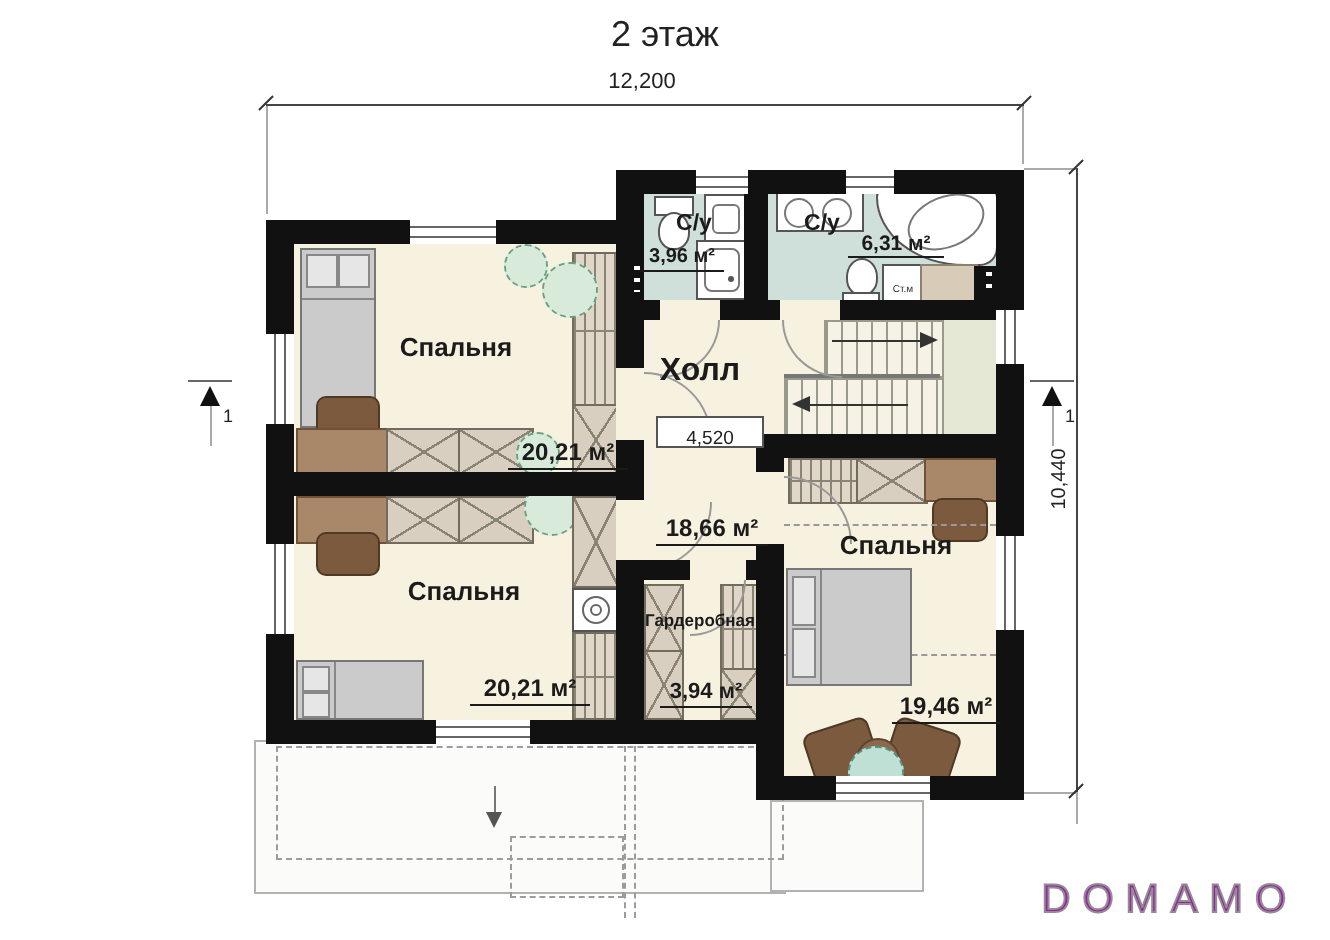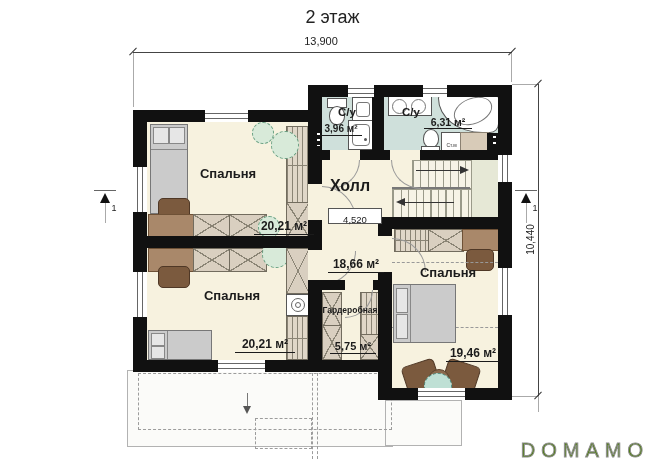--- a/index.html
+++ b/index.html
@@ -50,21 +50,21 @@
   .sline{position:absolute;z-index:6;background:#333;height:1px;}
   .tri{position:absolute;z-index:6;width:0;height:0;}
 </style>
 </head>
 <body>
 
 <div id="canvas">
 
   <div class="abs" style="left:0;top:7px;width:665px;text-align:center;font-size:18px;color:#222;z-index:8;">2 этаж</div>
 
-  <div class="dimtxt" style="left:281px;top:35px;width:80px;font-size:11px;">13,900</div>
+  <div class="dimtxt" style="left:281px;top:35px;width:80px;font-size:11px;">12,200</div>
   <div class="dline" style="left:133px;top:52px;width:379px;height:1px;"></div>
   <div class="tick" style="left:128px;top:51px;"></div>
   <div class="tick" style="left:507px;top:51px;"></div>
   <div class="eline" style="left:133px;top:53px;width:1px;height:54px;"></div>
   <div class="eline" style="left:511px;top:53px;width:1px;height:29px;"></div>
 
   <div class="dline" style="left:538px;top:84px;width:1px;height:312px;"></div>
   <div class="tick" style="left:533px;top:83px;"></div>
   <div class="tick" style="left:533px;top:395px;"></div>
   <div class="eline" style="left:512px;top:84px;width:26px;height:1px;"></div>
@@ -251,19 +251,19 @@
   <div class="rname" style="left:330px;top:106px;width:34px;font-size:11.5px;">С/у</div>
   <div class="rarea" style="left:320px;top:123px;width:40px;font-size:10px;">3,96 м²</div>
   <div class="rname" style="left:394px;top:106px;width:34px;font-size:11.5px;">С/у</div>
   <div class="rarea" style="left:424px;top:116px;width:46px;font-size:10.5px;">6,31 м²</div>
   <div class="rname" style="left:322px;top:178px;width:56px;font-size:16px;">Холл</div>
   <div class="abs" style="left:328px;top:208px;width:52px;height:14px;background:#fff;border:1px solid #555;z-index:7;text-align:center;">
     <span style="font-size:9.5px;color:#222;line-height:14px;">4,520</span>
   </div>
   <div class="rarea" style="left:328px;top:258px;width:54px;font-size:12px;">18,66 м²</div>
   <div class="rname" style="left:319px;top:306px;width:62px;font-size:8.5px;">Гардеробная</div>
-  <div class="rarea" style="left:330px;top:340px;width:44px;font-size:11px;">5,75 м²</div>
+  <div class="rarea" style="left:330px;top:340px;width:44px;font-size:11px;">3,94 м²</div>
   <div class="rname" style="left:408px;top:266px;width:80px;font-size:13px;">Спальня</div>
   <div class="rarea" style="left:446px;top:347px;width:52px;font-size:12px;">19,46 м²</div>
 
-  <div class="abs outtxt" style="right:16px;top:439px;font-size:20px;letter-spacing:6px;white-space:nowrap;z-index:8;-webkit-text-stroke:1px #8f8f8f;color:#4d7c0f;">DOMAMO</div>
+  <div class="abs outtxt" style="right:16px;top:439px;font-size:20px;letter-spacing:6px;white-space:nowrap;z-index:8;-webkit-text-stroke:1px #8f8f8f;color:#a21caf;">DOMAMO</div>
 
 </div>
 
 </body></html>

